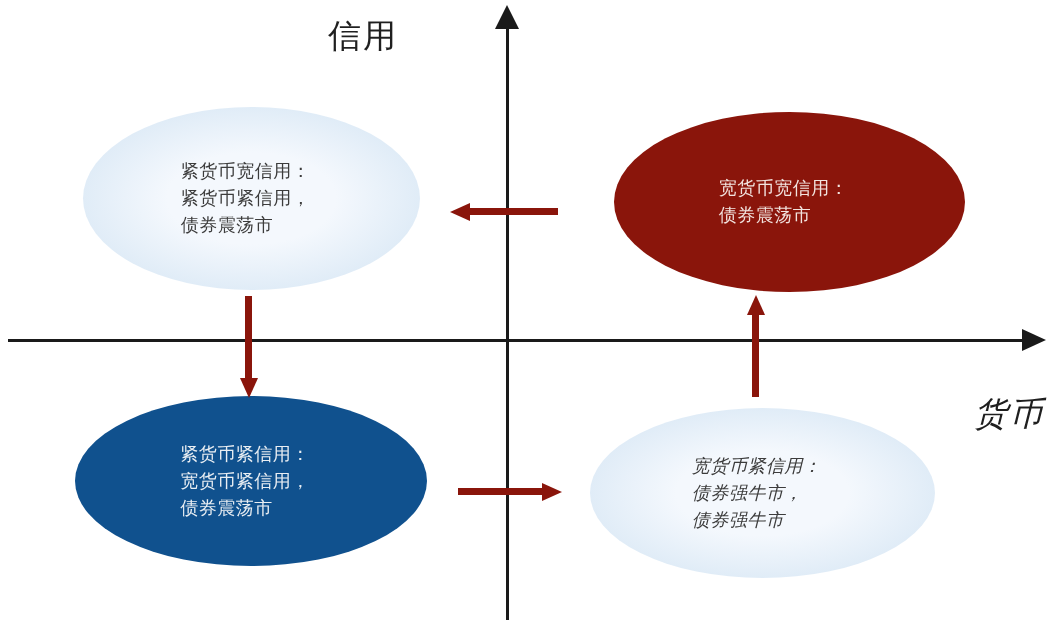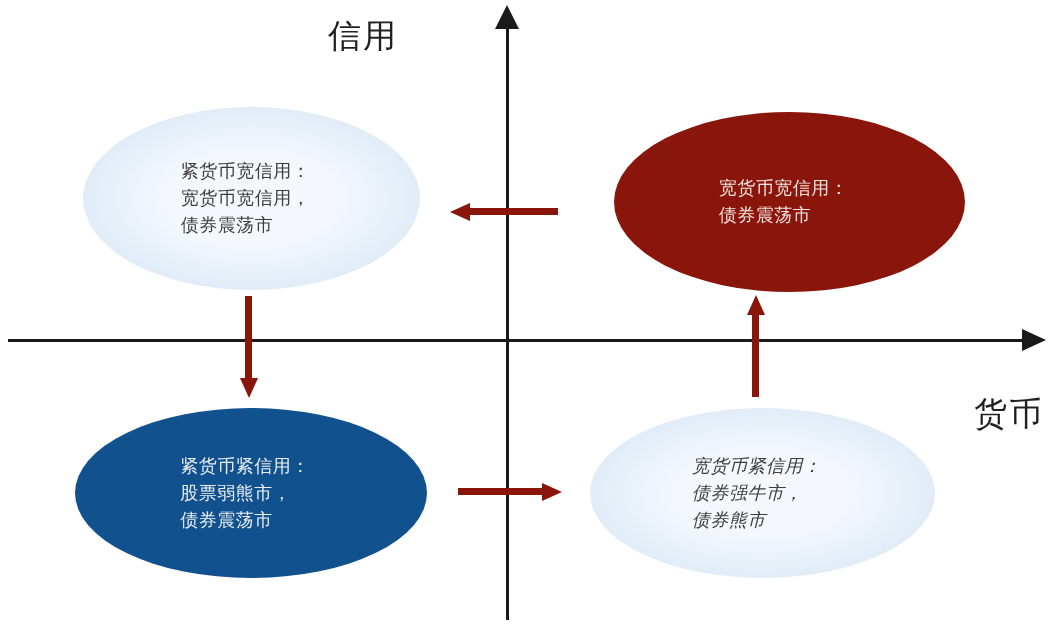--- a/index.html
+++ b/index.html
@@ -46,36 +46,36 @@
     border-left: 24px solid #1a1a1a;
   }
   .axis-label {
     position: absolute;
     font-size: 33px;
     color: #1f1f1f;
     letter-spacing: 2px;
     white-space: nowrap;
   }
   .y-label { left: 328px; top: 14px; }
-  .x-label { left: 974px; top: 392px; }
+  .x-label { left: 974px; top: 392px; font-style: italic; }
 
   
   .ellipse {
     position: absolute;
     border-radius: 50%;
     display: flex;
     align-items: center;
     justify-content: center;
   }
   .ellipse.light {
     background: radial-gradient(50% 50% at 50% 50%, #f4f8fd 50%, #e0ecf7 100%);
   }
   .ellipse.tl { left: 83px;  top: 107px; width: 337px; height: 183px; }
   .ellipse.tr { left: 614px; top: 112px; width: 351px; height: 180px; background: #8a150b; }
-  .ellipse.bl { left: 75px;  top: 408px; width: 352px; height: 170px; background: #10518e; }
+  .ellipse.bl { left: 75px;  top: 396px; width: 352px; height: 170px; background: #10518e; }
   .ellipse.br { left: 590px; top: 408px; width: 345px; height: 170px; font-style: italic; }
 
   .qtext {
     font-size: 18px;
     line-height: 27px;
     text-align: left;
     white-space: nowrap;
     transform: translateX(-6px);
     letter-spacing: 0.5px;
   }
@@ -121,45 +121,45 @@
   <div class="v-axis-head"></div>
   <div class="h-axis"></div>
   <div class="h-axis-head"></div>
 
   <div class="axis-label y-label">信用</div>
   <div class="axis-label x-label">货币</div>
 
   <div class="ellipse light tl">
     <div class="qtext dark">
       <span>紧货币宽信用：</span>
-      <span>宽货币宽信用，</span>
+      <span>紧货币紧信用，</span>
       <span>债券震荡市</span>
     </div>
   </div>
 
   <div class="ellipse tr">
     <div class="qtext on-red">
       <span>宽货币宽信用：</span>
       <span>债券震荡市</span>
     </div>
   </div>
 
   <div class="ellipse bl">
     <div class="qtext on-blue">
       <span>紧货币紧信用：</span>
-      <span>股票弱熊市，</span>
+      <span>宽货币紧信用，</span>
       <span>债券震荡市</span>
     </div>
   </div>
 
   <div class="ellipse light br">
     <div class="qtext dark">
       <span>宽货币紧信用：</span>
       <span>债券强牛市，</span>
-      <span>债券熊市</span>
+      <span>债券强牛市</span>
     </div>
   </div>
 
   <div class="shaft shaft-top"></div>
   <div class="head head-left"></div>
 
   <div class="shaft shaft-leftcol"></div>
   <div class="head head-down"></div>
 
   <div class="shaft shaft-bottom"></div>

